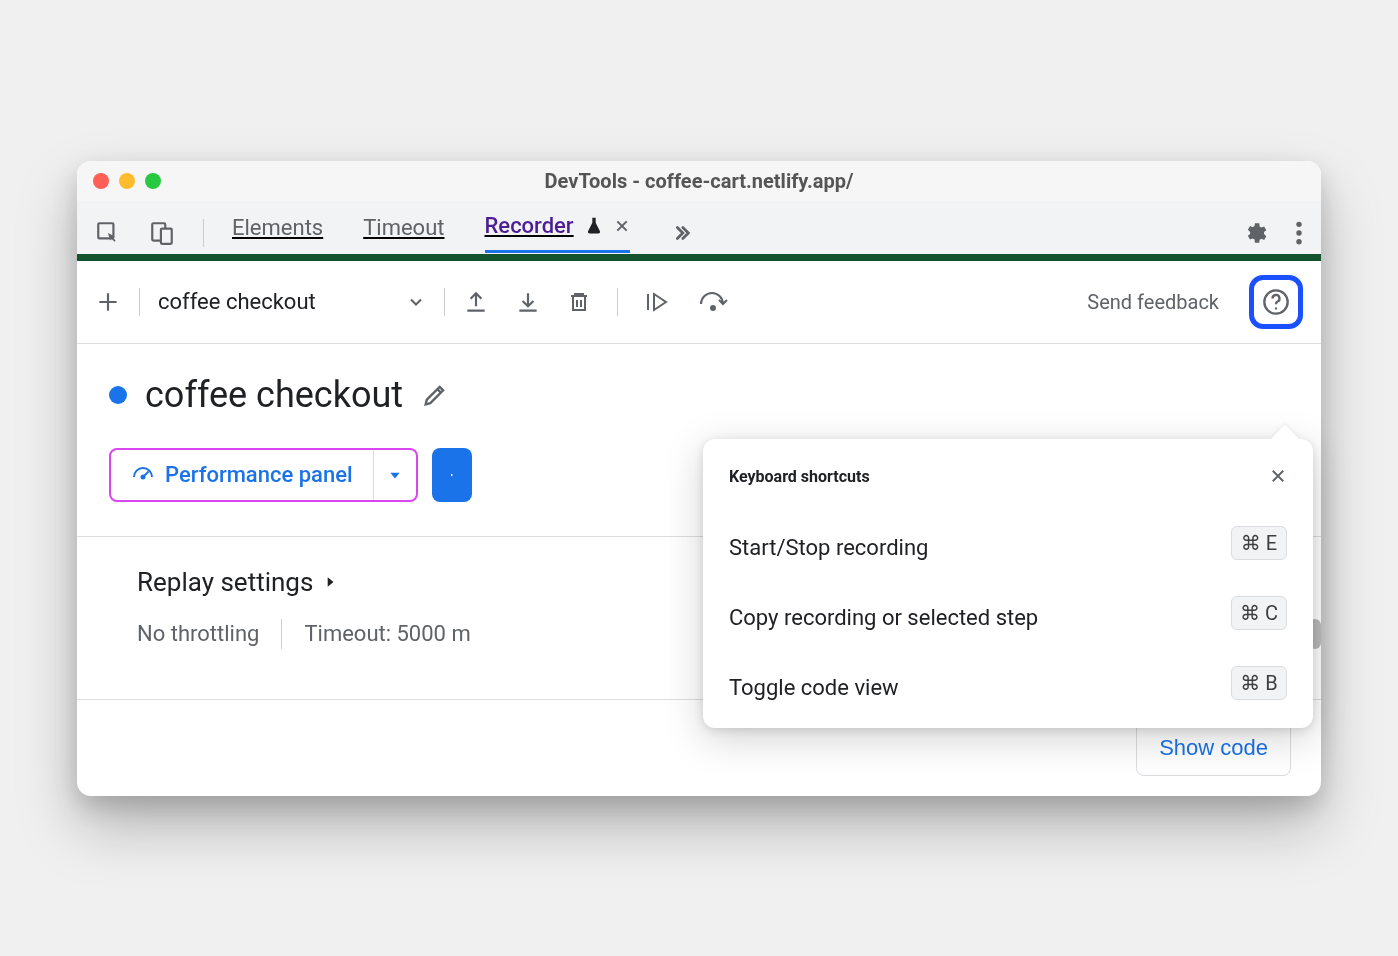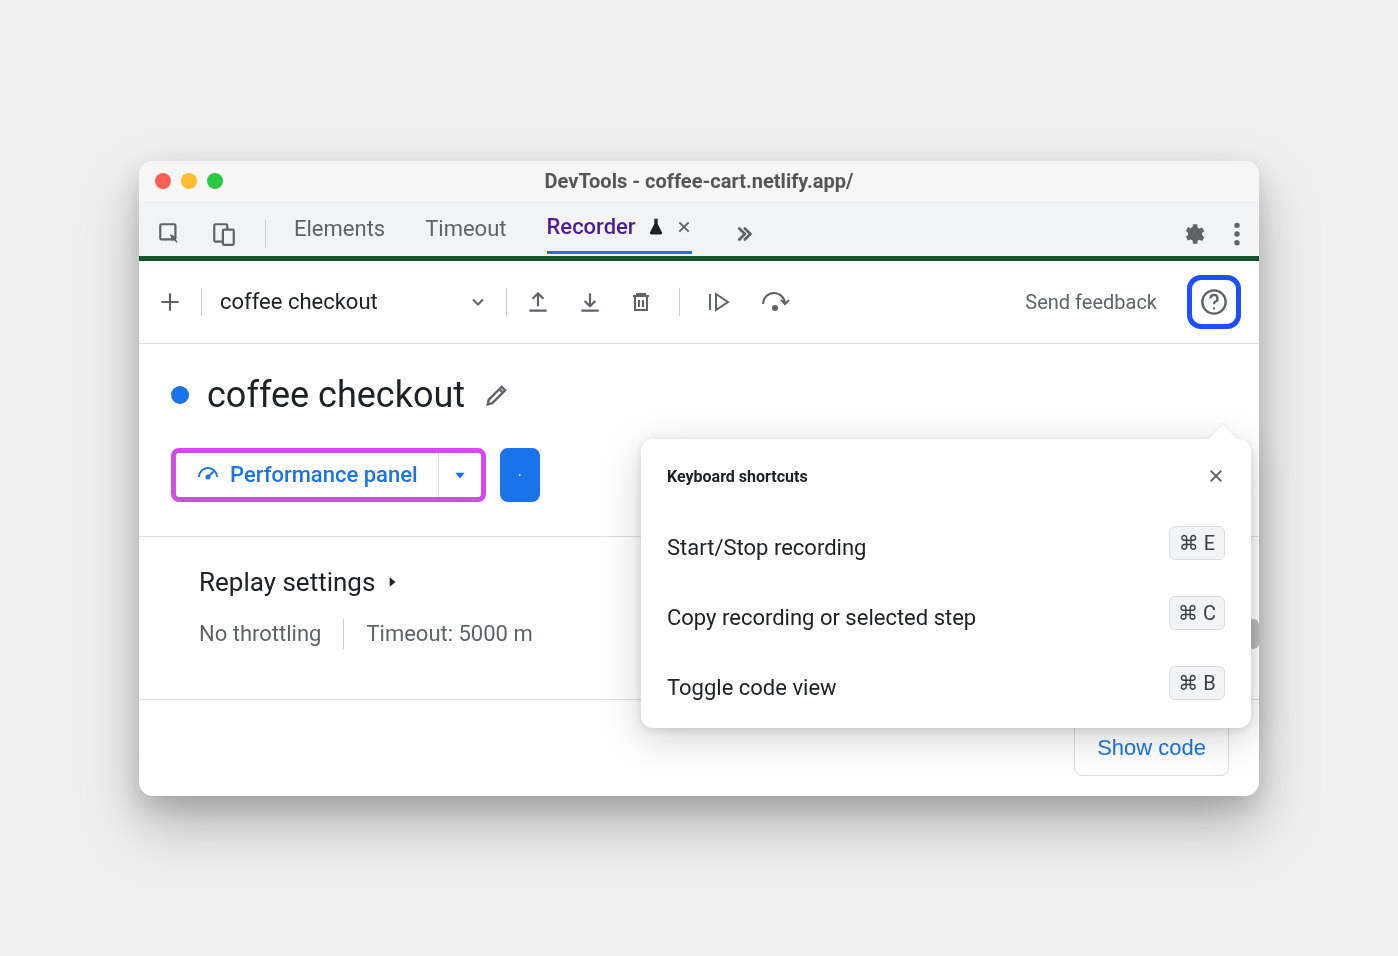--- a/index.html
+++ b/index.html
@@ -6,21 +6,21 @@
     body {
       font-family: -apple-system, BlinkMacSystemFont, "Segoe UI", Roboto, sans-serif;
       background: #f0f0f0;
       width: 1398px;
       height: 956px;
       display: flex;
       align-items: center;
       justify-content: center;
     }
     .window {
-      width: 1120px;
+      width: 1244px;
       background: #fff;
       border-radius: 14px;
       box-shadow: 0 30px 60px rgba(0,0,0,0.25), 0 10px 25px rgba(0,0,0,0.15);
       overflow: visible;
       position: relative;
     }
     .titlebar {
       display: flex;
       align-items: center;
       padding: 12px 16px;
@@ -33,23 +33,24 @@
     .light { width: 16px; height: 16px; border-radius: 50%; }
     .light.red { background: #ff5f57; }
     .light.yellow { background: #febc2e; }
     .light.green { background: #28c840; }
     .title { position: absolute; left: 0; right: 0; text-align: center; font-size: 20px; font-weight: 700; color: #555; }
     .toolbar {
       display: flex;
       align-items: center;
       padding: 12px 18px 0 18px;
       background: #f1f3f4;
-      border-bottom: 5px solid #14532d;
+      border-bottom: 7px solid #14532d;
       gap: 28px;
       height: 60px;
+      text-decoration: underline;
     }
     .toolbar .icon { color: #5f6368; display: inline-flex; }
     .tabs { display: flex; align-items: center; gap: 40px; flex: 1;}
     .tab { font-size: 22px; color: #5f6368; display: flex; align-items: center; gap: 10px; padding-bottom: 12px; cursor: pointer; }
     .tab.active { color: #4c1d95; border-bottom: 3px solid #1a73e8; font-weight: 500;}
     .tab-badge { display: inline-flex; }
     .toolbar-right { display: flex; align-items: center; gap: 26px; margin-left: auto;}
     .divider-v { width: 1px; height: 28px; background: #ccc; }
     
     .recorder-bar {
@@ -76,21 +77,21 @@
     .content { padding: 30px 32px 20px 32px; }
     .title-row { display: flex; align-items: center; gap: 18px; margin-bottom: 32px;}
     .blue-dot { width: 18px; height: 18px; border-radius: 50%; background: #1a73e8; }
     .rec-name { font-size: 36px; font-weight: 400; color: #202124; }
     .edit-icon { color: #5f6368; }
     
     .action-row { display: flex; gap: 14px; margin-bottom: 34px; }
     .perf-btn {
       display: flex;
       align-items: center;
-      border: 5px solid #d946ef;
+      border: 2px solid #d946ef;
       border-radius: 8px;
       overflow: hidden;
       height: 54px;
     }
     .perf-btn-main { display: flex; align-items: center; gap: 10px; padding: 0 20px; color: #1a73e8; font-size: 22px; font-weight: 500;}
     .perf-btn-caret { border-left: 1px solid #dadce0; padding: 0 14px; color: #1a73e8; height: 100%; display: flex; align-items: center;}
     .replay-btn-partial {
       background: #1a73e8;
       color: #fff;
       display: flex;

